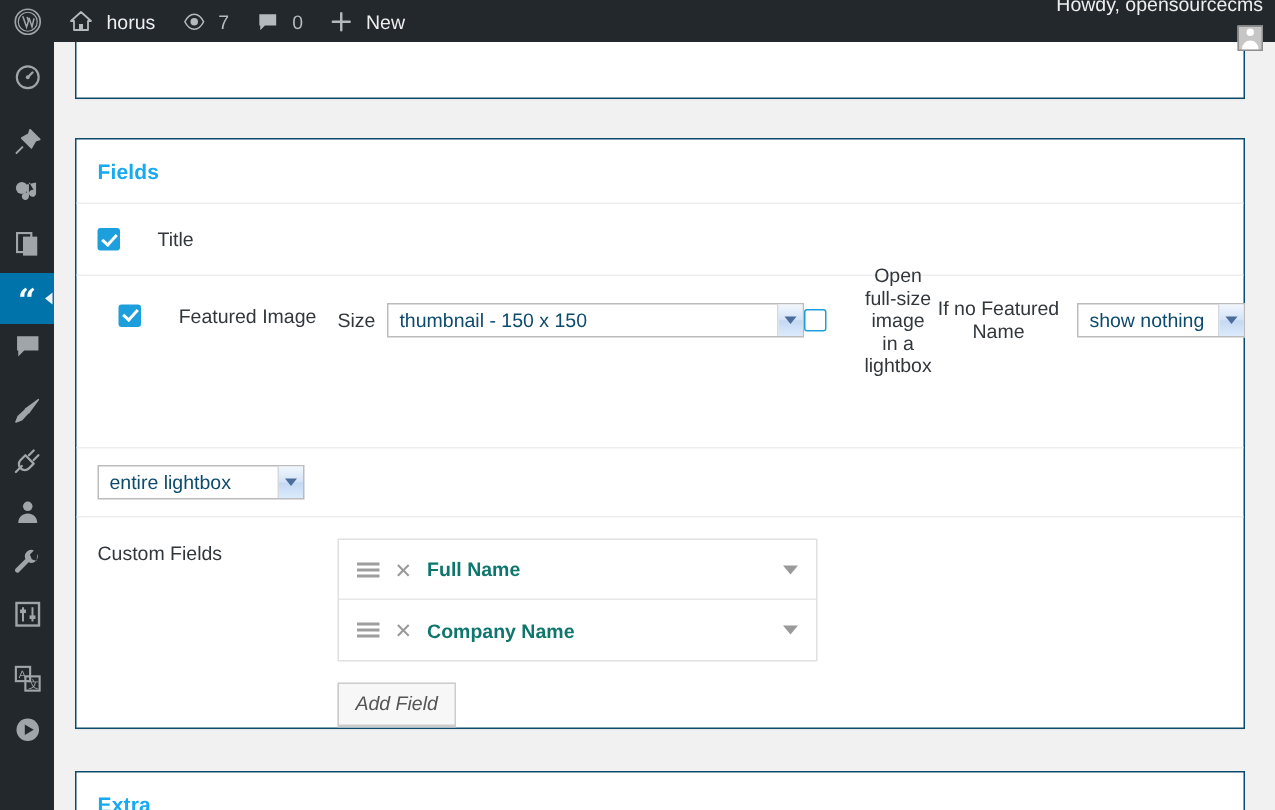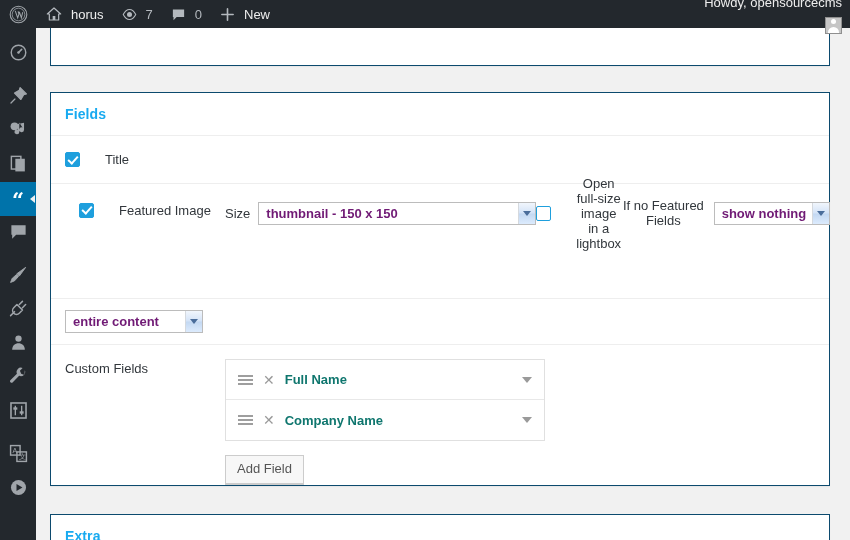--- a/index.html
+++ b/index.html
@@ -134,23 +134,22 @@
   }
   .cb-wrap { display: inline-flex; align-items: center; gap: 25px; }
 
   
   .sel {
     display: inline-flex; align-items: stretch;
     height: 23px;
     border: 1px solid #bcbcbc;
     background: #fff;
     font-size: 13px;
-    color: #701a75;
+    color: #0c4a6e;
     vertical-align: middle;
-    font-weight: bold;
   }
   .sel .sel-txt {
     display: flex; align-items: center;
     padding: 0 6px 0 7px;
     flex: 1 1 auto;
     white-space: nowrap;
   }
   .sel .sel-btn {
     flex: 0 0 17px; width: 17px;
     border-left: 1px solid #d5d9de;
@@ -188,20 +187,21 @@
 
   .btn {
     display: inline-block;
     font-size: 13px; color: #555;
     background: #f7f7f7;
     border: 1px solid #cccccc;
     border-radius: 0;
     padding: 4px 11px 5px;
     line-height: 1.4;
     box-shadow: 0 1px 0 #cccccc;
+    font-style: italic;
   }
 
   .stack { display: flex; flex-direction: row; justify-content: center; gap: 0; }
   .sub-line { display: flex; align-items: center; height: 40px; }
 </style>
 </head>
 <body>
 
 <div id="adminbar">
 
@@ -430,35 +430,35 @@
         </div>
 
         <div class="sub-line">
           <span class="cb-wrap">
             <span class="cb"></span>
             <span class="lbl">Open full-size image in a lightbox</span>
           </span>
         </div>
 
         <div class="sub-line">
-          <span class="inline-lbl">If no Featured Fields</span>
+          <span class="inline-lbl">If no Featured Name</span>
           <span class="sel" style="width:149px">
             <span class="sel-txt">show nothing</span>
             <span class="sel-btn">
                 <span class="caret"></span>
               </span>
           </span>
         </div>
 
       </div>
     </div>
 
     <div class="row" style="height:46px">
       <span class="sel" style="width:138px">
-        <span class="sel-txt">entire content</span>
+        <span class="sel-txt">entire lightbox</span>
         <span class="sel-btn">
             <span class="caret"></span>
           </span>
       </span>
     </div>
 
     <div class="row" style="height:140px; align-items:flex-start; padding-top:14px;">
       <div class="lbl-col" style="padding-top:2px">
         <span class="lbl">Custom Fields</span>
       </div>

